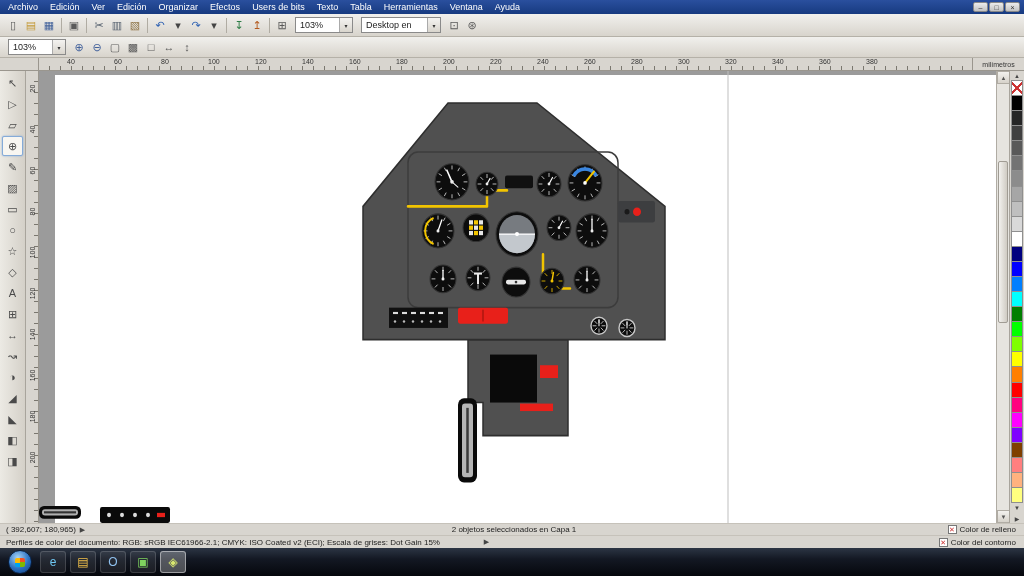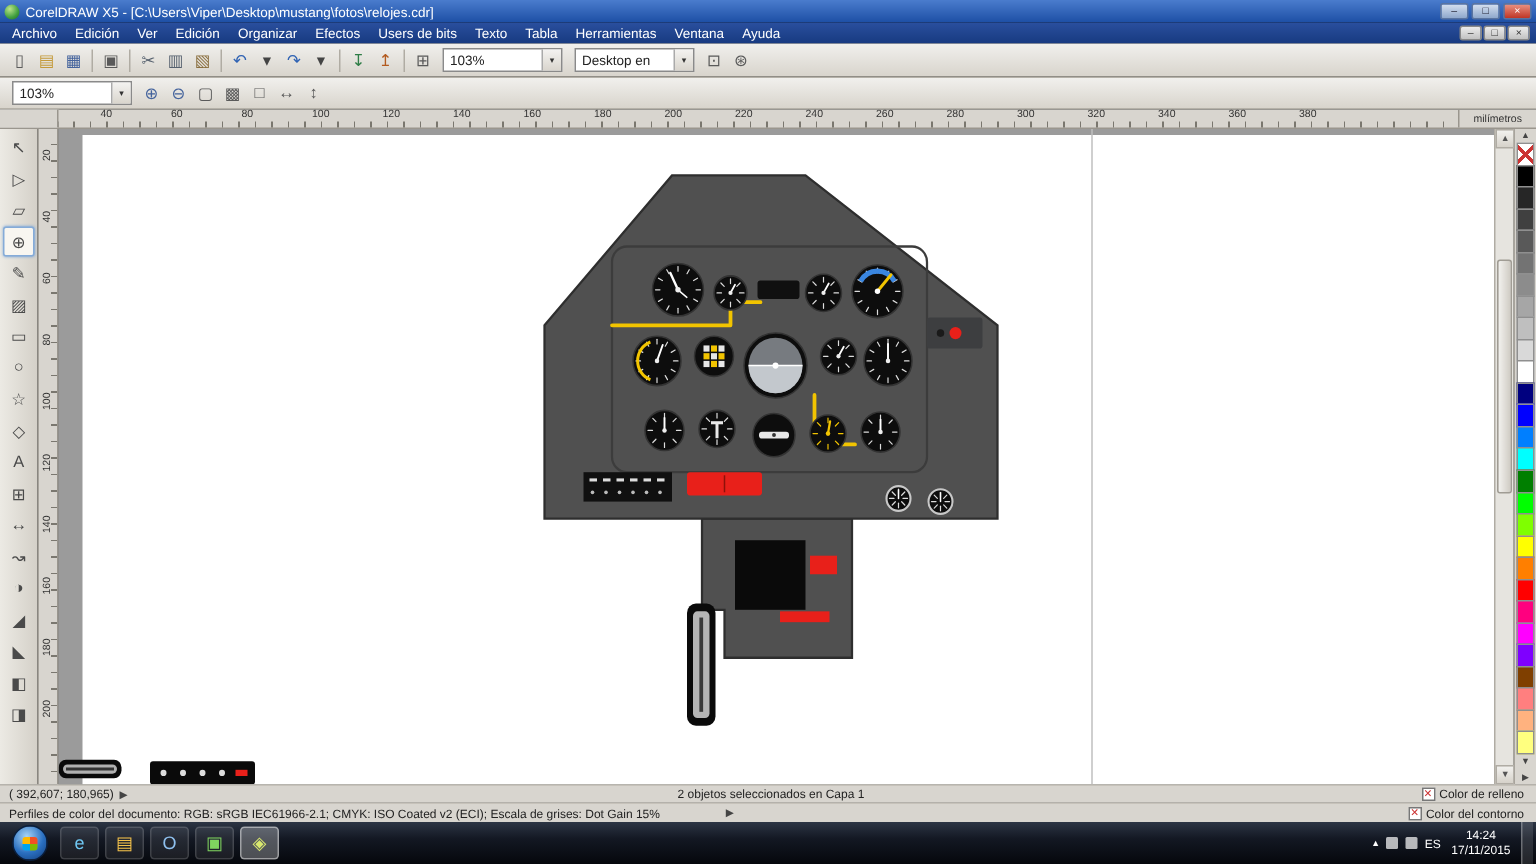--- a/index.html
+++ b/index.html
@@ -24,21 +24,21 @@
 
   
   .toolbar{background:linear-gradient(#f1f0ed,#d8d4cc);border-bottom:1px solid #b5b1a8;display:flex;align-items:center;padding:0 4px;flex:none;}
   .toolbar.row1{height:23px;}
   .toolbar.row2{height:21px;}
   .iconrow{display:flex;align-items:center;}
   .tbi{min-width:18px;height:17px;display:flex;align-items:center;justify-content:center;font-size:11px;border-radius:2px;}
   .tb-sep{width:1px;height:15px;background:#b0aca3;margin:0 3px;}
   .combo{height:16px;background:#fff;border:1px solid #8a8a8a;display:flex;align-items:center;font-size:9px;padding-left:4px;margin:0 4px;}
   .combo .arrow{width:13px;height:100%;background:linear-gradient(#f4f3f1,#d9d5cd);border-left:1px solid #aaa;display:flex;align-items:center;justify-content:center;font-size:6px;color:#333;margin-left:auto;}
-  .combo.zoom{width:80px;}
+  .combo.zoom{width:58px;}
   .combo.fit{width:80px;}
 
   
   .ruler-row{height:13px;display:flex;background:#d8d5cf;border-bottom:1px solid #9a968e;flex:none;}
   .ruler-corner{width:39px;border-right:1px solid #9a968e;background:#d8d5cf;}
   .hruler{flex:1;position:relative;background-image:repeating-linear-gradient(90deg,transparent 0 10px,#7a776f 10px 11px);background-size:100% 4px;background-position:0 100%;background-repeat:no-repeat;}
   .hruler span{position:absolute;top:0;font-size:7px;color:#333;}
   .unit-label{width:52px;font-size:7px;color:#333;display:flex;align-items:center;justify-content:center;border-left:1px solid #9a968e;}
 
   
@@ -84,29 +84,20 @@
   .tray{margin-left:auto;display:flex;align-items:center;gap:5px;font-size:8px;}
   .tray-ico{width:8px;height:8px;background:rgba(255,255,255,.7);border-radius:1px;display:inline-block;}
   .clock{text-align:center;line-height:1.2;font-size:8px;margin:0 2px;}
   .show-desktop{width:8px;height:28px;background:rgba(255,255,255,.12);border-left:1px solid rgba(255,255,255,.3);}
 </style>
 </head>
 <body>
 
 <div class="app">
 
-  <div class="titlebar">
-    <span class="app-logo"></span>
-    <span class="title-text">CorelDRAW X5 - [C:\Users\Viper\Desktop\mustang\fotos\relojes.cdr]</span>
-    <span class="win-btns">
-      <span class="wbtn">–</span>
-      <span class="wbtn">□</span>
-      <span class="wbtn close">×</span>
-    </span>
-  </div>
 
   <div class="menubar">
     <span id="menu-items" style="display:flex;height:100%;">
         <span class="menu-item">Archivo</span>
         <span class="menu-item">Edición</span>
         <span class="menu-item">Ver</span>
         <span class="menu-item">Edición</span>
         <span class="menu-item">Organizar</span>
         <span class="menu-item">Efectos</span>
         <span class="menu-item">Users de bits</span>
@@ -526,26 +517,15 @@
     <div class="start-orb">
       <div class="orb-flag"></div>
     </div>
     <div id="taskbar-apps" style="display:flex;">
         <div class="task-icon" style="color: rgb(111, 199, 242);">e</div>
         <div class="task-icon" style="color: rgb(242, 193, 74);">▤</div>
         <div class="task-icon" style="color: rgb(143, 192, 238);">O</div>
         <div class="task-icon" style="color: rgb(127, 212, 95);">▣</div>
         <div class="task-icon active" style="color: rgb(217, 232, 111);">◈</div>
       </div>
-    <div class="tray">
-      <span style="font-size:7px;">▴</span>
-      <span class="tray-ico"></span>
-      <span class="tray-ico"></span>
-      <span>ES</span>
-      <div class="clock">
-        <div>14:24</div>
-        <div>17/11/2015</div>
-      </div>
-      <div class="show-desktop"></div>
-    </div>
   </div>
 
 </div>
 
 </body></html>

